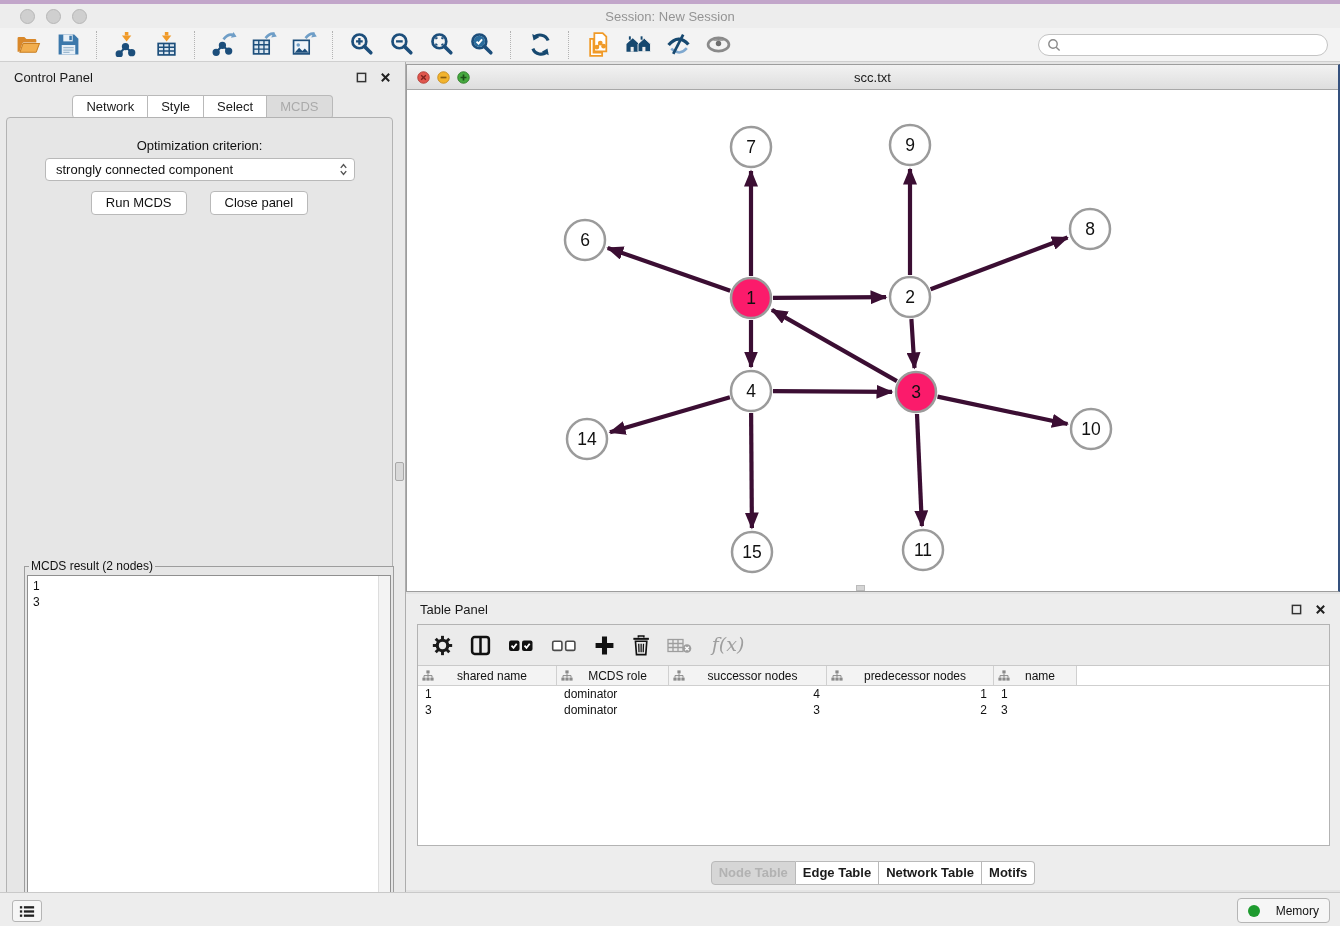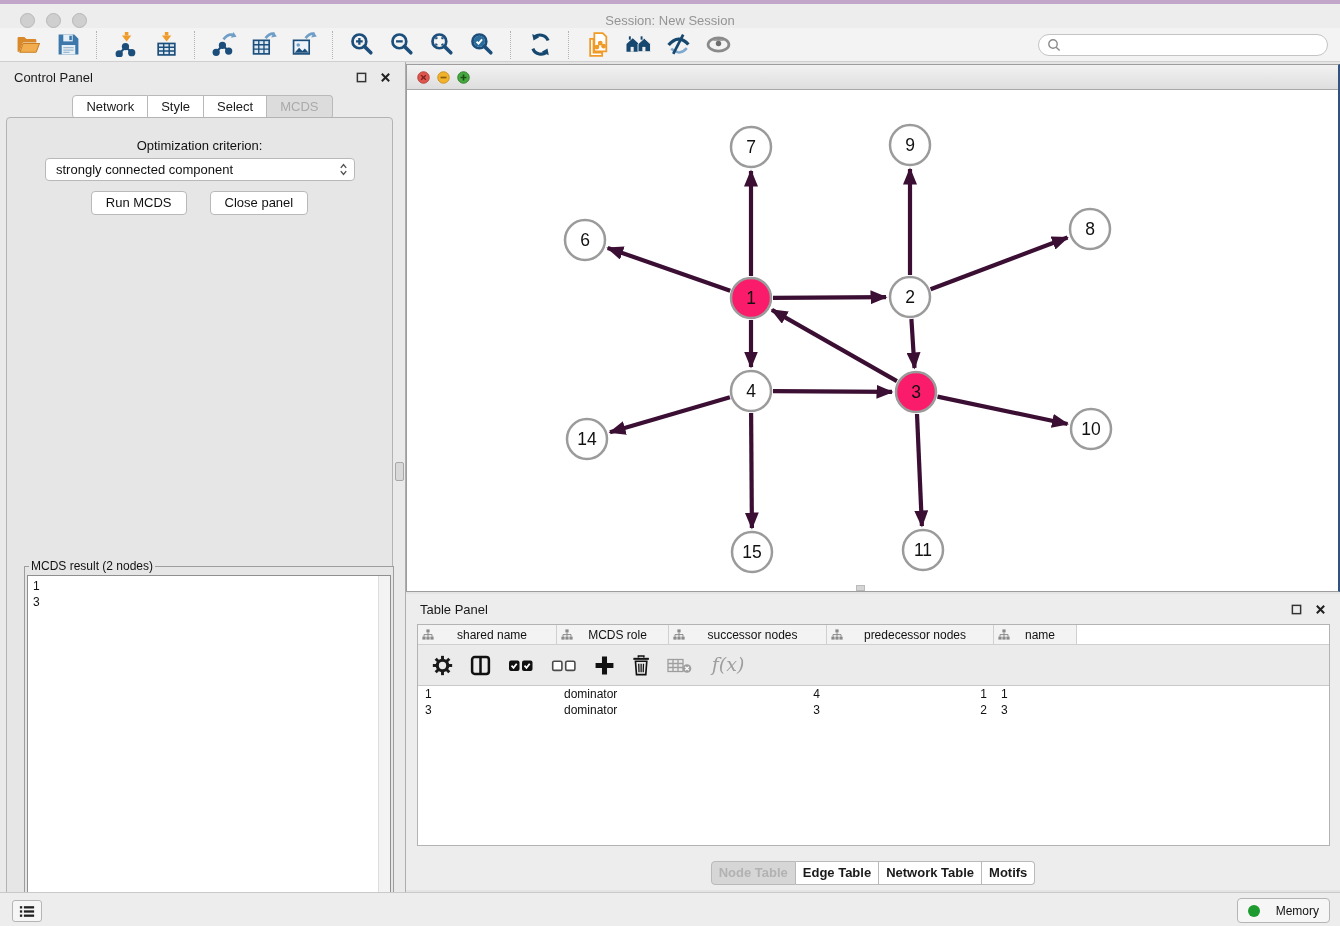--- a/index.html
+++ b/index.html
@@ -4,21 +4,21 @@
 <style>
   html,body{margin:0;padding:0}
   body{width:1340px;height:926px;position:relative;overflow:hidden;
        font-family:"Liberation Sans",sans-serif;background:#e4e4e4;
        -webkit-font-smoothing:antialiased}
   .abs{position:absolute}
   svg{display:block}
 
   
   #topstrip{left:0;top:0;width:1340px;height:4px;background:#c2a6ca}
-  #titlebar{left:0;top:4px;width:1340px;height:24px;background:#ededed;display:flex;align-items:flex-end}
+  #titlebar{left:0;top:4px;width:1340px;height:24px;background:#ededed;display:flex;align-items:center}
   .mac-dot{width:13px;height:13px;border-radius:50%;background:#cfcfcf;border:1px solid #b7b7b7;margin-left:11px}
   .mac-dot:first-child{margin-left:20px}
   #app-title{position:absolute;left:0;right:0;text-align:center;font-size:13px;color:#949494}
 
   #toolbar{left:0;top:28px;width:1340px;height:34px;background:#f3f3f3;border-bottom:1px solid #cfcfcf;
            display:flex;align-items:center;padding-left:8px;box-sizing:border-box}
   .tbi{width:32px;height:30px;display:flex;align-items:center;justify-content:center;flex:0 0 auto;margin:0 4px}
   .tbi svg{width:25px;height:25px}
   .tbsep{width:1px;height:28px;border-left:1px dotted #b3b3b3;margin:0 8px;flex:0 0 auto}
   #search-wrap{margin-left:auto;margin-right:12px;width:290px;height:22px;background:#fff;border:1px solid #c4c4c4;
@@ -315,20 +315,21 @@
         <path d="M4.5 4.5l5 5M9.5 4.5l-5 5" stroke="#7e221e" stroke-width="1.5"></path>
       </svg>
     <svg class="tl" viewBox="0 0 14 14">
         <circle cx="7" cy="7" r="6.2" fill="#f2b32c" stroke="#c98f1f"></circle>
         <line x1="3.8" y1="7" x2="10.2" y2="7" stroke="#8a5f10" stroke-width="1.8"></line>
       </svg>
     <svg class="tl" viewBox="0 0 14 14">
         <circle cx="7" cy="7" r="6.2" fill="#46a93f" stroke="#2f7d2a"></circle>
         <path d="M7 3.8v6.4M3.8 7h6.4" stroke="#1c4f18" stroke-width="1.8"></path>
       </svg>
+    <span id="nw-title">scc.txt</span>
   </div>
   <svg id="graph-svg" width="930" height="501">
       <defs>
         <marker id="arrow" markerUnits="userSpaceOnUse" markerWidth="18" markerHeight="14" refX="15.5" refY="7" orient="auto">
           <path d="M0 0L17 7L0 14z" fill="#3b0e33"></path>
         </marker>
       </defs>
       <line x1="344.0" y1="187.0" x2="344.0" y2="82.0" stroke="#3b0e33" stroke-width="4.2" marker-end="url(#arrow)"></line>
       <line x1="323.2" y1="201.7" x2="200.7" y2="158.9" stroke="#3b0e33" stroke-width="4.2" marker-end="url(#arrow)"></line>
       <line x1="366.0" y1="208.9" x2="479.0" y2="208.2" stroke="#3b0e33" stroke-width="4.2" marker-end="url(#arrow)"></line>
@@ -403,82 +404,20 @@
           <rect x="1.5" y="1.5" width="9" height="9" fill="none" stroke="#333" stroke-width="1.6"></rect>
         </svg>
       </span>
     <span class="mini-btn">
         <svg viewBox="0 0 12 12">
           <path d="M2 2l8 8M10 2l-8 8" stroke="#222" stroke-width="2.2"></path>
         </svg>
       </span>
   </div>
   <div id="tp-box">
-    <div id="tp-header">
-        <div class="th" style="width:139px">
-          <svg viewBox="0 0 12 12">
-            <g fill="#8a8a8a">
-              <rect x="4.4" y="0.4" width="3.2" height="3"></rect>
-              <rect x="0.4" y="7.6" width="3.2" height="3"></rect>
-              <rect x="4.4" y="7.6" width="3.2" height="3"></rect>
-              <rect x="8.4" y="7.6" width="3.2" height="3"></rect>
-            </g>
-            <path d="M6 3.4v2.2M2 7.6V5.6h8v2M6 5.6v2" stroke="#8a8a8a" fill="none"></path>
-          </svg>
-          <span class="lbl">shared name</span>
-        </div>
-        <div class="th" style="width:112px">
-          <svg viewBox="0 0 12 12">
-            <g fill="#8a8a8a">
-              <rect x="4.4" y="0.4" width="3.2" height="3"></rect>
-              <rect x="0.4" y="7.6" width="3.2" height="3"></rect>
-              <rect x="4.4" y="7.6" width="3.2" height="3"></rect>
-              <rect x="8.4" y="7.6" width="3.2" height="3"></rect>
-            </g>
-            <path d="M6 3.4v2.2M2 7.6V5.6h8v2M6 5.6v2" stroke="#8a8a8a" fill="none"></path>
-          </svg>
-          <span class="lbl">MCDS role</span>
-        </div>
-        <div class="th" style="width:158px">
-          <svg viewBox="0 0 12 12">
-            <g fill="#8a8a8a">
-              <rect x="4.4" y="0.4" width="3.2" height="3"></rect>
-              <rect x="0.4" y="7.6" width="3.2" height="3"></rect>
-              <rect x="4.4" y="7.6" width="3.2" height="3"></rect>
-              <rect x="8.4" y="7.6" width="3.2" height="3"></rect>
-            </g>
-            <path d="M6 3.4v2.2M2 7.6V5.6h8v2M6 5.6v2" stroke="#8a8a8a" fill="none"></path>
-          </svg>
-          <span class="lbl">successor nodes</span>
-        </div>
-        <div class="th" style="width:167px">
-          <svg viewBox="0 0 12 12">
-            <g fill="#8a8a8a">
-              <rect x="4.4" y="0.4" width="3.2" height="3"></rect>
-              <rect x="0.4" y="7.6" width="3.2" height="3"></rect>
-              <rect x="4.4" y="7.6" width="3.2" height="3"></rect>
-              <rect x="8.4" y="7.6" width="3.2" height="3"></rect>
-            </g>
-            <path d="M6 3.4v2.2M2 7.6V5.6h8v2M6 5.6v2" stroke="#8a8a8a" fill="none"></path>
-          </svg>
-          <span class="lbl">predecessor nodes</span>
-        </div>
-        <div class="th" style="width:83px">
-          <svg viewBox="0 0 12 12">
-            <g fill="#8a8a8a">
-              <rect x="4.4" y="0.4" width="3.2" height="3"></rect>
-              <rect x="0.4" y="7.6" width="3.2" height="3"></rect>
-              <rect x="4.4" y="7.6" width="3.2" height="3"></rect>
-              <rect x="8.4" y="7.6" width="3.2" height="3"></rect>
-            </g>
-            <path d="M6 3.4v2.2M2 7.6V5.6h8v2M6 5.6v2" stroke="#8a8a8a" fill="none"></path>
-          </svg>
-          <span class="lbl">name</span>
-        </div>
-      </div>
     <div id="tp-toolbar">
         <span class="tpi">
           <svg viewBox="0 0 20 20">
             <g stroke="#1a1a1a" stroke-width="2.8">
               <line x1="10" y1="0.8" x2="10" y2="4.6"></line>
               <line x1="10" y1="15.4" x2="10" y2="19.2"></line>
               <line x1="0.8" y1="10" x2="4.6" y2="10"></line>
               <line x1="15.4" y1="10" x2="19.2" y2="10"></line>
               <line x1="3.5" y1="3.5" x2="6.2" y2="6.2"></line>
               <line x1="13.8" y1="13.8" x2="16.5" y2="16.5"></line>
@@ -534,20 +473,82 @@
             <circle cx="20" cy="11" r="4.3" fill="#9e9e9e"></circle>
             <path d="M18.2 9.2l3.6 3.6M21.8 9.2l-3.6 3.6" stroke="#fff" stroke-width="1.4"></path>
           </svg>
         </span>
         <span class="tpi dis">
           <svg viewBox="0 0 36 22" style="width:36px">
             <text x="2" y="17" font-size="20" font-style="italic" font-family="DejaVu Serif,serif" fill="#9e9e9e">f(x)</text>
           </svg>
         </span>
       </div>
+    <div id="tp-header">
+        <div class="th" style="width:139px">
+          <svg viewBox="0 0 12 12">
+            <g fill="#8a8a8a">
+              <rect x="4.4" y="0.4" width="3.2" height="3"></rect>
+              <rect x="0.4" y="7.6" width="3.2" height="3"></rect>
+              <rect x="4.4" y="7.6" width="3.2" height="3"></rect>
+              <rect x="8.4" y="7.6" width="3.2" height="3"></rect>
+            </g>
+            <path d="M6 3.4v2.2M2 7.6V5.6h8v2M6 5.6v2" stroke="#8a8a8a" fill="none"></path>
+          </svg>
+          <span class="lbl">shared name</span>
+        </div>
+        <div class="th" style="width:112px">
+          <svg viewBox="0 0 12 12">
+            <g fill="#8a8a8a">
+              <rect x="4.4" y="0.4" width="3.2" height="3"></rect>
+              <rect x="0.4" y="7.6" width="3.2" height="3"></rect>
+              <rect x="4.4" y="7.6" width="3.2" height="3"></rect>
+              <rect x="8.4" y="7.6" width="3.2" height="3"></rect>
+            </g>
+            <path d="M6 3.4v2.2M2 7.6V5.6h8v2M6 5.6v2" stroke="#8a8a8a" fill="none"></path>
+          </svg>
+          <span class="lbl">MCDS role</span>
+        </div>
+        <div class="th" style="width:158px">
+          <svg viewBox="0 0 12 12">
+            <g fill="#8a8a8a">
+              <rect x="4.4" y="0.4" width="3.2" height="3"></rect>
+              <rect x="0.4" y="7.6" width="3.2" height="3"></rect>
+              <rect x="4.4" y="7.6" width="3.2" height="3"></rect>
+              <rect x="8.4" y="7.6" width="3.2" height="3"></rect>
+            </g>
+            <path d="M6 3.4v2.2M2 7.6V5.6h8v2M6 5.6v2" stroke="#8a8a8a" fill="none"></path>
+          </svg>
+          <span class="lbl">successor nodes</span>
+        </div>
+        <div class="th" style="width:167px">
+          <svg viewBox="0 0 12 12">
+            <g fill="#8a8a8a">
+              <rect x="4.4" y="0.4" width="3.2" height="3"></rect>
+              <rect x="0.4" y="7.6" width="3.2" height="3"></rect>
+              <rect x="4.4" y="7.6" width="3.2" height="3"></rect>
+              <rect x="8.4" y="7.6" width="3.2" height="3"></rect>
+            </g>
+            <path d="M6 3.4v2.2M2 7.6V5.6h8v2M6 5.6v2" stroke="#8a8a8a" fill="none"></path>
+          </svg>
+          <span class="lbl">predecessor nodes</span>
+        </div>
+        <div class="th" style="width:83px">
+          <svg viewBox="0 0 12 12">
+            <g fill="#8a8a8a">
+              <rect x="4.4" y="0.4" width="3.2" height="3"></rect>
+              <rect x="0.4" y="7.6" width="3.2" height="3"></rect>
+              <rect x="4.4" y="7.6" width="3.2" height="3"></rect>
+              <rect x="8.4" y="7.6" width="3.2" height="3"></rect>
+            </g>
+            <path d="M6 3.4v2.2M2 7.6V5.6h8v2M6 5.6v2" stroke="#8a8a8a" fill="none"></path>
+          </svg>
+          <span class="lbl">name</span>
+        </div>
+      </div>
     <div id="tp-rows">
         <div class="tr">
           <div class="td" style="width:139px">1</div>
           <div class="td" style="width:112px">dominator</div>
           <div class="td r" style="width:158px">4</div>
           <div class="td r" style="width:167px">1</div>
           <div class="td" style="width:83px">1</div>
         </div>
         <div class="tr">
           <div class="td" style="width:139px">3</div>

